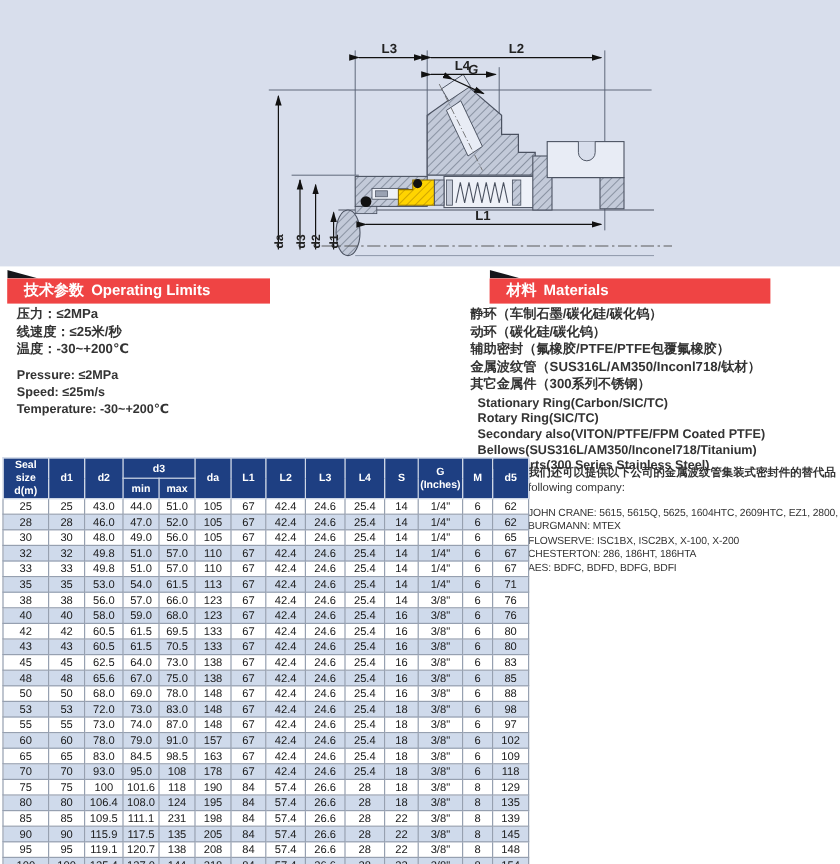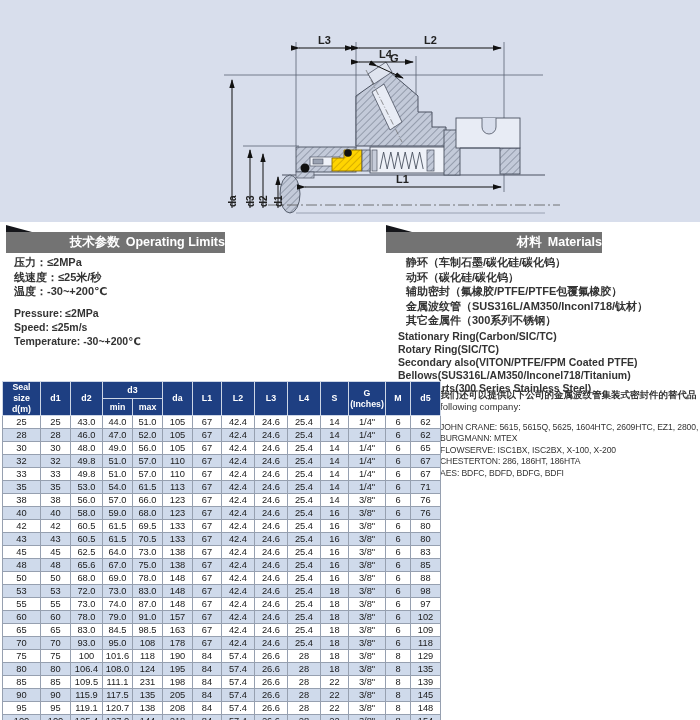--- a/index.html
+++ b/index.html
@@ -9,38 +9,38 @@
     font-family:"Liberation Sans","DejaVu Sans",sans-serif;
     color:#222;
   }
   
   .diagram-area{
     position:absolute;left:0;top:0;width:700px;height:222px;
     background:#d8deec;
   }
   
   .banner{
-    position:absolute;height:21px;background:#737373;color:#fff;
+    position:absolute;height:21px;background:#ef4444;color:#fff;
     font-weight:bold;font-size:12.5px;line-height:21px;
-    padding-left:14px;box-sizing:border-box;white-space:nowrap;text-align:right;
+    padding-left:14px;box-sizing:border-box;white-space:nowrap;
   }
   .banner::before{
     content:"";position:absolute;left:0;top:-7px;width:26px;height:7px;
     background:#15161a;clip-path:polygon(0 0,100% 100%,0 100%);
   }
   #banner-left{left:6px;top:232px;width:219px;}
-  #banner-right{left:386px;top:232px;width:216px;}
+  #banner-right{left:408px;top:232px;width:234px;}
   .banner .en{margin-left:6px;}
   
   .txtblock{position:absolute;white-space:nowrap;}
   .zh-lines div{font-weight:bold;color:#333;font-size:11px;line-height:14.5px;}
   .en-lines div{font-weight:bold;color:#333;font-size:10.5px;line-height:14px;}
   #limits-zh{left:14px;top:255px;}
   #limits-en{left:14px;top:306px;}
-  #materials-zh{left:406px;top:255px;}
+  #materials-zh{left:392px;top:255px;}
   #materials-en{left:398px;top:330px;}
   #materials-en div{line-height:13px;}
   #replacement{left:440px;top:389px;width:258px;}
   #replacement .intro-zh{font-weight:bold;color:#333;font-size:9.5px;line-height:12px;}
   #replacement .intro-en div{font-size:9.5px;line-height:11.5px;color:#333;}
   #replacement .companies{margin-top:9px;}
   #replacement .companies div{font-size:8.6px;line-height:11.5px;color:#333;letter-spacing:-0.1px;}
   
   #spec-table{
     position:absolute;left:2px;top:381px;width:438px;

